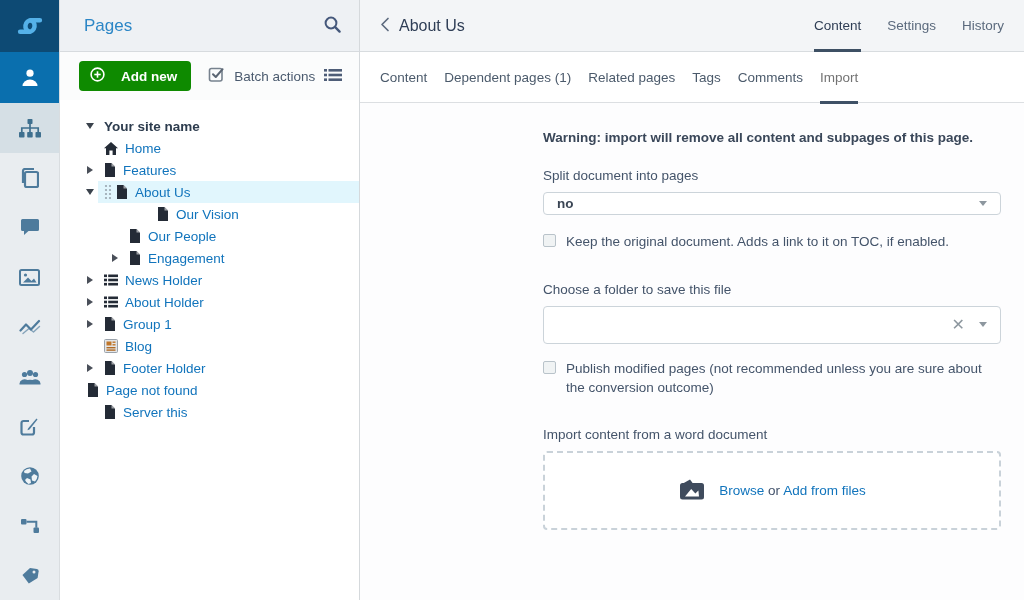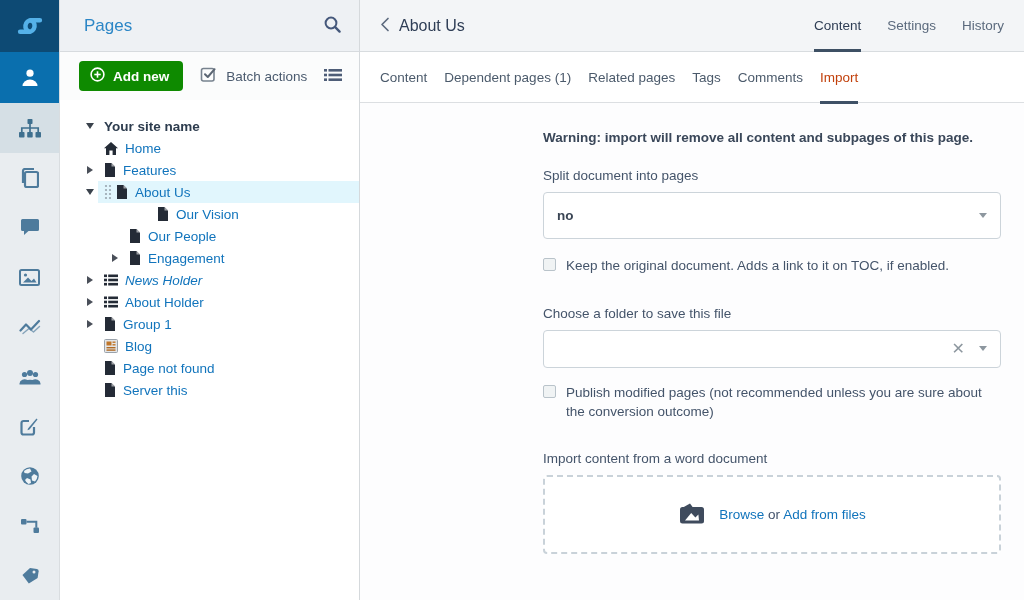--- a/index.html
+++ b/index.html
@@ -15,21 +15,21 @@
   .rail-cell.active { background:#d5dfe5; }
   .ricon { display:flex; align-items:center; justify-content:center; }
   .ricon svg { display:block; }
 
   
   .left-panel { width:300px; flex:0 0 300px; background:#fff; border-right:1px solid #d5d9dc; display:flex; flex-direction:column; }
   .panel-header { height:52px; flex:none; background:#eef1f4; border-bottom:1px solid #d7dbde; display:flex; align-items:center; padding:0 17px 0 24px; }
   .panel-title { color:#2b86c6; font-size:17px; }
   .search-btn { margin-left:auto; display:flex; cursor:pointer; }
   .toolbar { height:48px; flex:none; display:flex; align-items:center; padding:0 17px 0 19px; background:#fbfcfc; }
-  .btn-add { display:inline-flex; align-items:center; gap:8px; background:#0e8a00; color:#fff; font-weight:bold; font-size:13.5px; border:none; border-radius:4px; height:30px; padding:0 14px 0 11px; cursor:pointer; font-family:inherit; }
+  .btn-add { display:inline-flex; align-items:center; gap:16px; background:#0e8a00; color:#fff; font-weight:bold; font-size:13.5px; border:none; border-radius:4px; height:30px; padding:0 14px 0 11px; cursor:pointer; font-family:inherit; }
   .batch { display:inline-flex; align-items:center; gap:9px; margin-left:17px; color:#4a5a6e; cursor:pointer; }
   .list-view-btn { margin-left:auto; display:flex; cursor:pointer; }
 
   .tree { flex:1; padding-top:15px; overflow:hidden; }
   .tree-row { height:22px; display:flex; align-items:center; cursor:pointer; }
   .arrow { width:16px; flex:none; display:inline-flex; align-items:center; justify-content:center; }
   .arrow.exp::before { content:''; border-left:4.5px solid transparent; border-right:4.5px solid transparent; border-top:6px solid #3b434d; }
   .arrow.col::before { content:''; border-top:4.5px solid transparent; border-bottom:4.5px solid transparent; border-left:6px solid #494f59; }
   .row-body { display:flex; align-items:center; flex:1; height:22px; padding-left:6px; }
   .row-body.selected { background:#e1f6fd; }
@@ -43,29 +43,29 @@
   .r-header { height:52px; flex:none; background:#f3f5f7; border-bottom:1px solid #d8dcdf; display:flex; align-items:center; padding:0 20px 0 14px; }
   .back-btn { display:flex; align-items:center; padding:4px 6px; cursor:pointer; }
   .page-title { font-size:16px; color:#2f3e56; margin-left:3px; }
   .top-tabs { margin-left:auto; display:flex; gap:26px; height:52px; }
   .top-tab { display:flex; align-items:center; color:#5b6a7d; position:relative; cursor:pointer; }
   .top-tab.active { color:#2e3d54; }
   .top-tab.active::after { content:''; position:absolute; left:0; right:0; bottom:0; height:3px; background:#3e5064; }
 
   .subtabs { height:51px; flex:none; background:#fff; border-bottom:1px solid #dcdfe2; display:flex; gap:17px; align-items:center; padding:0 20px; }
   .subtab { color:#4b5a6b; height:51px; display:flex; align-items:center; position:relative; cursor:pointer; }
-  .subtab.active { color:#c2410c; }
+  .subtab.active { color:#737373; }
   .subtab.active::after { content:''; position:absolute; left:0; right:0; bottom:-1px; height:3px; background:#3f5166; }
 
   .content { flex:1; overflow:hidden; padding:27px 0 0 183px; background:#fdfdfe; }
   .form-col { width:458px; }
   .warning { font-weight:bold; color:#3a4759; margin-bottom:23px; }
   .field-label { color:#44546a; margin-bottom:9px; }
   .select { display:flex; align-items:center; background:#fff; border:1px solid #ccd4da; border-radius:4px; padding:0 13px; cursor:pointer; }
-  .select.h1 { height:47px; margin-bottom:17px; }
+  .select.h1 { height:23px; margin-bottom:17px; }
   .select.h2 { height:38px; margin-bottom:15px; }
   .select-value { color:#3a4554; font-weight:bold; }
   .caret { margin-left:auto; border-left:4.5px solid transparent; border-right:4.5px solid transparent; border-top:5.5px solid #8d979f; }
   .clear-x { margin-left:auto; color:#8d979f; font-size:16px; line-height:1; cursor:pointer; }
   .clear-x + .caret { margin-left:14px; }
   .check-row { display:flex; align-items:flex-start; color:#44546a; line-height:1.45; }
   .check-row.m1 { margin-bottom:30px; }
   .check-row.m2 { margin-bottom:14px; }
   .check-row.m3 { margin-bottom:29px; }
   .checkbox { width:13px; height:13px; flex:none; background:#f0f3f4; border:1px solid #b9c3ca; border-radius:2px; margin:2px 10px 0 0; cursor:pointer; }
@@ -329,21 +329,21 @@
           <span class="row-body">
             <span class="ticon">
               <svg width="12" height="14" viewBox="0 0 12 14">
                 <path d="M1 0 h6.5 L11 3.5 V14 H1 Z" fill="#242b36"></path>
                 <path d="M7.5 0 L11 3.5 H7.5 Z" fill="#fff" opacity="0.55"></path>
               </svg>
             </span>
             <span class="tlabel">Engagement</span>
           </span>
         </div>
-        <div class="tree-row" style="padding-left: 22px; font-style: italic;">
+        <div class="tree-row" style="padding-left: 22px;">
           <span class="arrow col"></span>
           <span class="row-body">
             <span class="ticon">
               <svg width="14" height="12" viewBox="0 0 14 12">
                 <g fill="#242b36">
                   <rect x="0" y="0.5" width="3" height="2.6"></rect>
                   <rect x="4.2" y="0.5" width="9.8" height="2.6"></rect>
                   <rect x="0" y="4.7" width="3" height="2.6"></rect>
                   <rect x="4.2" y="4.7" width="9.8" height="2.6"></rect>
                   <rect x="0" y="8.9" width="3" height="2.6"></rect>
@@ -394,20 +394,32 @@
                 <rect x="8.5" y="2.5" width="3" height="1.4" fill="#c0762a"></rect>
                 <rect x="8.5" y="5.1" width="3" height="1.4" fill="#c0762a"></rect>
                 <rect x="2.5" y="8" width="9" height="1.4" fill="#b06a24"></rect>
                 <rect x="2.5" y="10.4" width="9" height="1.4" fill="#b06a24"></rect>
               </svg>
             </span>
             <span class="tlabel">Blog</span>
           </span>
         </div>
         <div class="tree-row" style="padding-left: 22px;">
+          <span class="arrow col"></span>
+          <span class="row-body">
+            <span class="ticon">
+              <svg width="12" height="14" viewBox="0 0 12 14">
+                <path d="M1 0 h6.5 L11 3.5 V14 H1 Z" fill="#242b36"></path>
+                <path d="M7.5 0 L11 3.5 H7.5 Z" fill="#fff" opacity="0.55"></path>
+              </svg>
+            </span>
+            <span class="tlabel">Footer Holder</span>
+          </span>
+        </div>
+        <div class="tree-row" style="padding-left: 5px;">
           <span class="arrow none"></span>
           <span class="row-body">
             <span class="ticon">
               <svg width="12" height="14" viewBox="0 0 12 14">
                 <path d="M1 0 h6.5 L11 3.5 V14 H1 Z" fill="#242b36"></path>
                 <path d="M7.5 0 L11 3.5 H7.5 Z" fill="#fff" opacity="0.55"></path>
               </svg>
             </span>
             <span class="tlabel">Page not found</span>
           </span>

